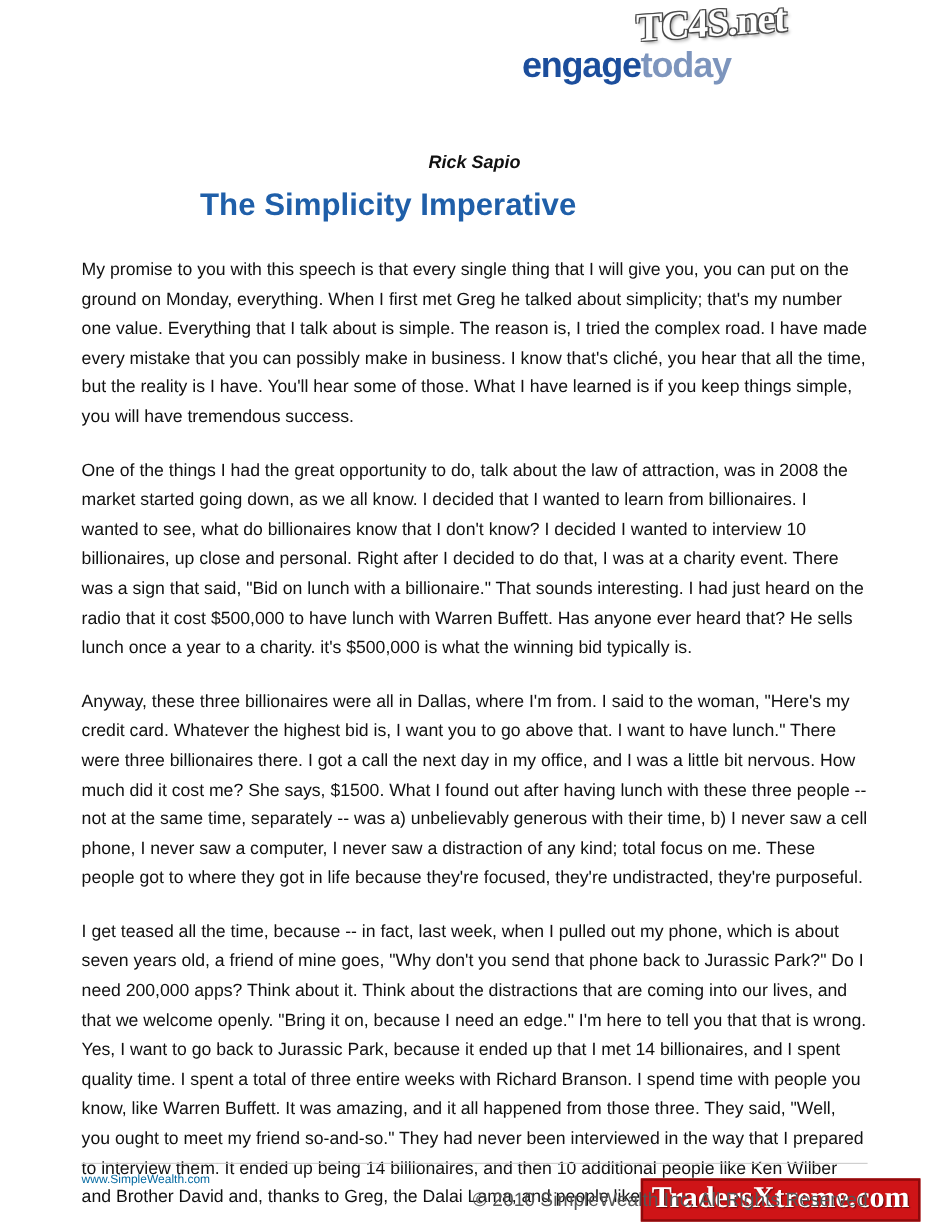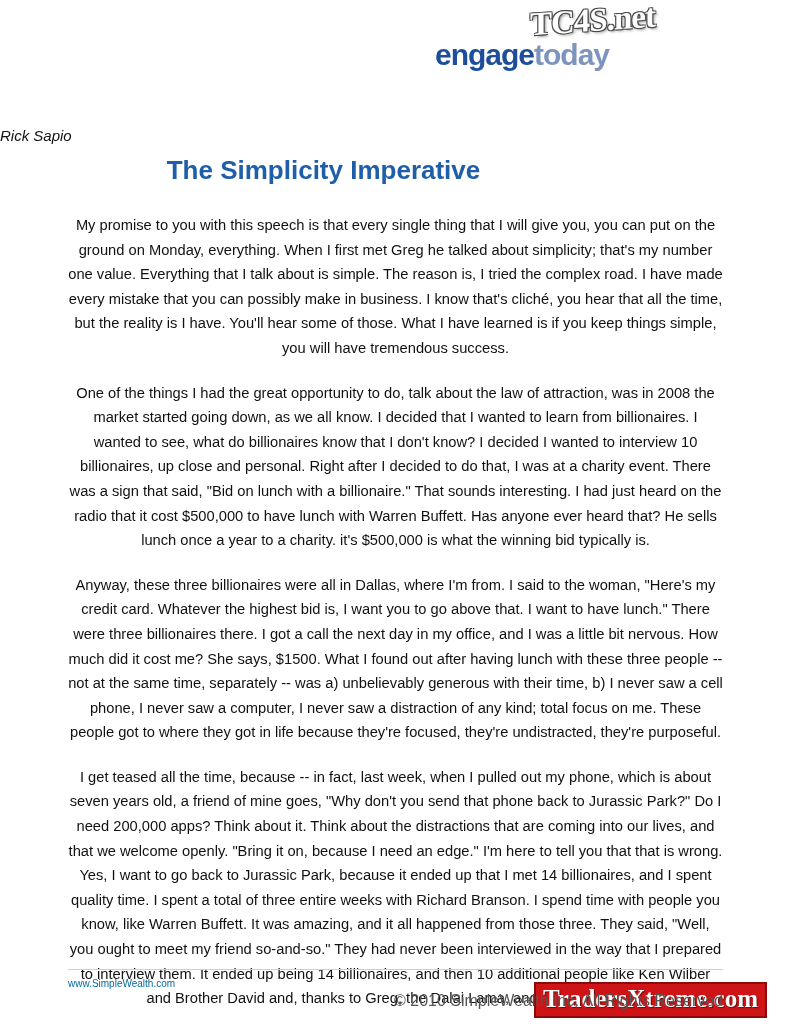--- a/index.html
+++ b/index.html
@@ -57,22 +57,23 @@
     white-space: nowrap;
     letter-spacing: -1px;
     transform: skewY(-4deg);
   }
   
   .byline {
     position: absolute;
     top: 127px;
     left: 0;
     width: 791px;
+    text-align: center;
     font-size: 15px;
-    font-weight: normal;
+    font-weight: bold;
     font-style: italic;
     color: #111111;
   }
   .doc-title {
     position: absolute;
     top: 155px;
     left: 0;
     width: 647px;
     text-align: center;
     font-size: 26px;
@@ -84,21 +85,21 @@
     position: absolute;
     top: 213px;
     left: 68px;
     width: 655px;
   }
   .body-copy p {
     margin: 0 0 20px 0;
     font-size: 14.7px;
     line-height: 24.6px;
     color: #111111;
-    text-align: center;
+    text-align: left;
   }
   
   .wm-dlsub {
     position: absolute;
     left: 231px;
     top: 498px;
     font-family: "Liberation Serif", serif;
     font-size: 31px;
     font-weight: bold;
     color: #cf1417;

